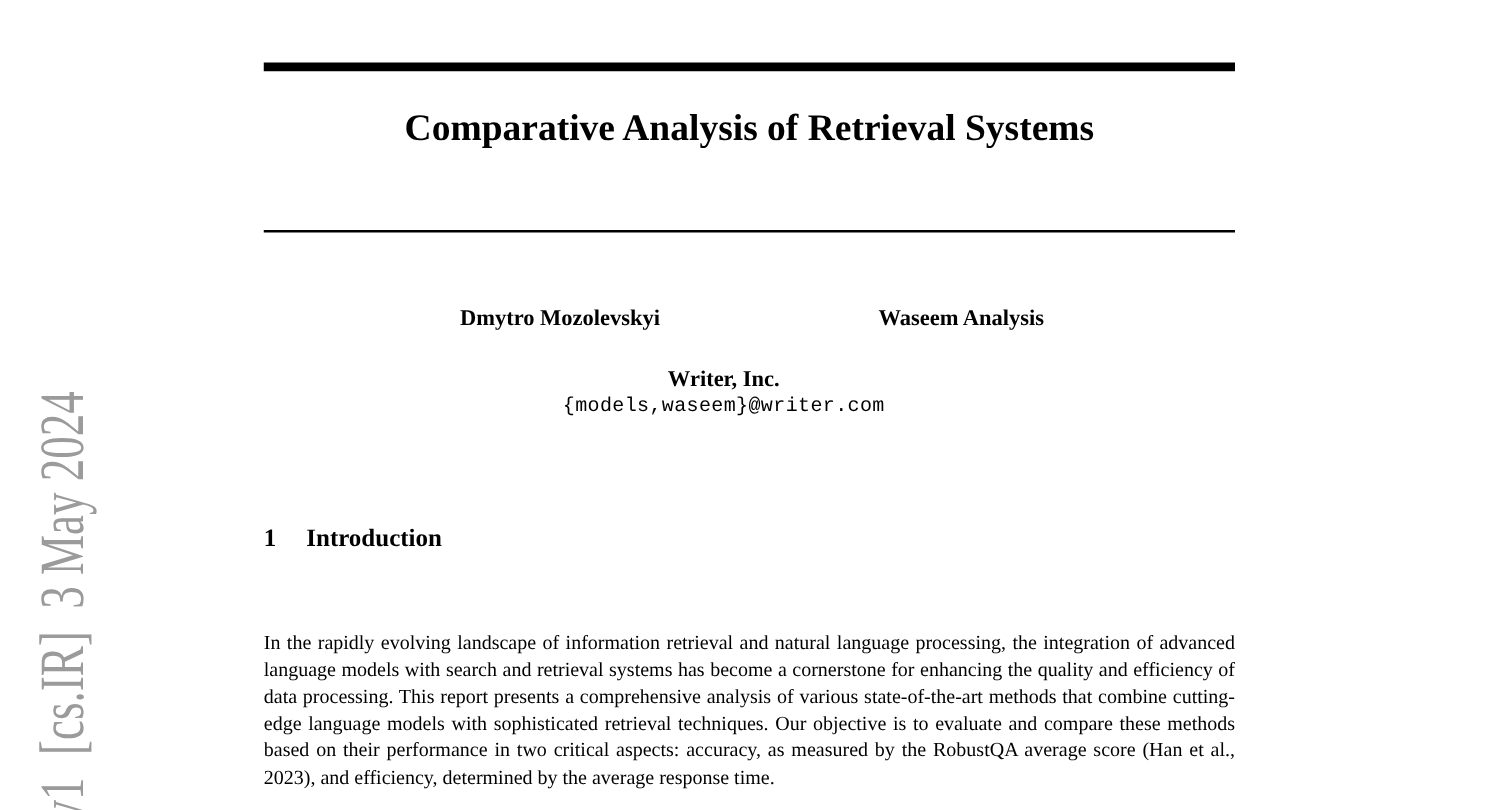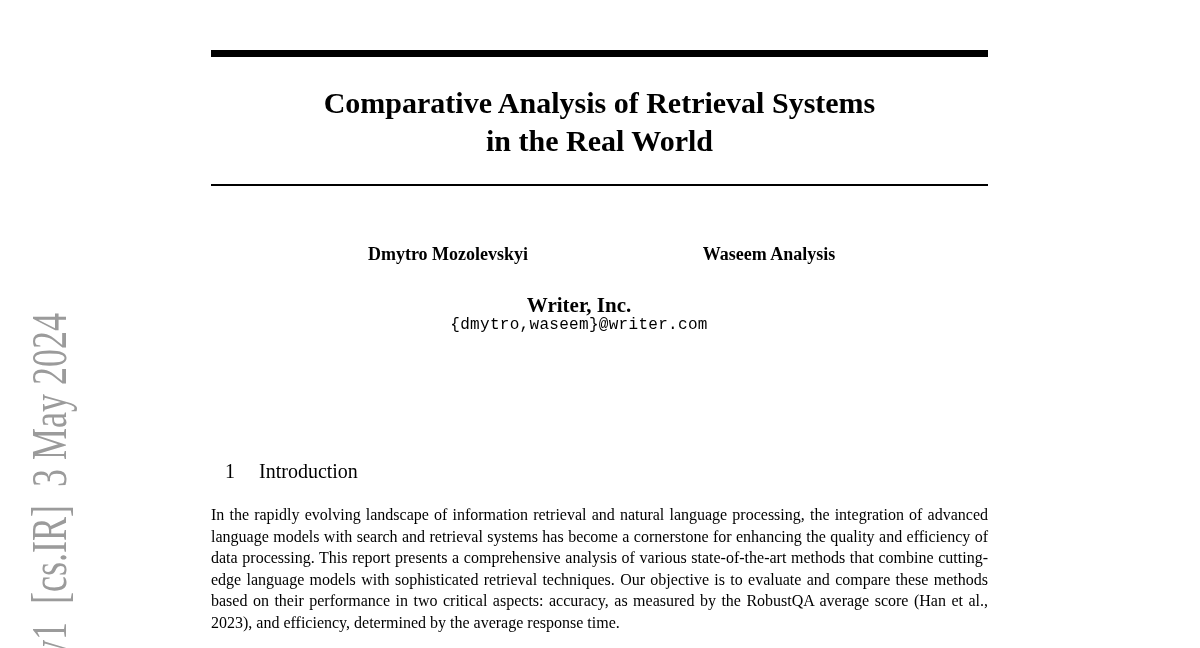--- a/index.html
+++ b/index.html
@@ -53,65 +53,64 @@
     font-weight: bold;
     font-size: 18px;
     white-space: nowrap;
   }
   .author-1 { left: 237px; }
   .author-2 { left: 558px; }
   .affiliation {
     position: absolute; top: 293px; left: 368px;
     transform: translateX(-50%);
     font-weight: bold;
-    font-size: 21px;
+    font-size: 18px;
     white-space: nowrap;
   }
   .email {
     position: absolute; top: 316px; left: 368px;
     transform: translateX(-50%);
     font-family: "Liberation Mono", monospace;
     font-size: 16px;
     letter-spacing: 0.3px;
     white-space: nowrap;
   }
   .section-heading {
-    position: absolute; left: 0; top: 460px;
-    font-weight: normal;
+    position: absolute; left: 0; top: 420px;
+    font-weight: bold;
     font-size: 20px;
     white-space: nowrap;
-    margin-left: 14px;
   }
   .section-number { display: inline-block; margin-right: 24px; }
   .body-paragraph {
     position: absolute; left: 0; top: 504px;
     width: 777px;
     font-size: 16px;
     line-height: 21.6px;
     text-align: justify;
   }
 </style>
 </head>
 <body>
 
 <div class="watermark">v1  [cs.IR]  3 May 2024</div>
 
 <div class="page">
 
   <div class="rule-thick"></div>
 
-  <h1 class="title"><span>Comparative Analysis of Retrieval Systems</span><br><span>in the Real World</span></h1>
+  <h1 class="title"><span>Comparative Analysis of Retrieval Systems</span><br></h1>
 
   <div class="rule-thin"></div>
 
   <div class="author author-1">Dmytro Mozolevskyi</div>
 
   <div class="author author-2">Waseem Analysis</div>
 
   <div class="affiliation">Writer, Inc.</div>
 
-  <div class="email">{dmytro,waseem}@writer.com</div>
+  <div class="email">{models,waseem}@writer.com</div>
 
   <h2 class="section-heading"><span class="section-number">1</span><span>Introduction</span></h2>
 
   <p class="body-paragraph">In the rapidly evolving landscape of information retrieval and natural language processing, the integration of advanced language models with search and retrieval systems has become a cornerstone for enhancing the quality and efficiency of data processing. This report presents a comprehensive analysis of various state-of-the-art methods that combine cutting-edge language models with sophisticated retrieval techniques. Our objective is to evaluate and compare these methods based on their performance in two critical aspects: accuracy, as measured by the RobustQA average score (Han et al., 2023), and efficiency, determined by the average response time.</p>
 
 </div>
 
 </body></html>

